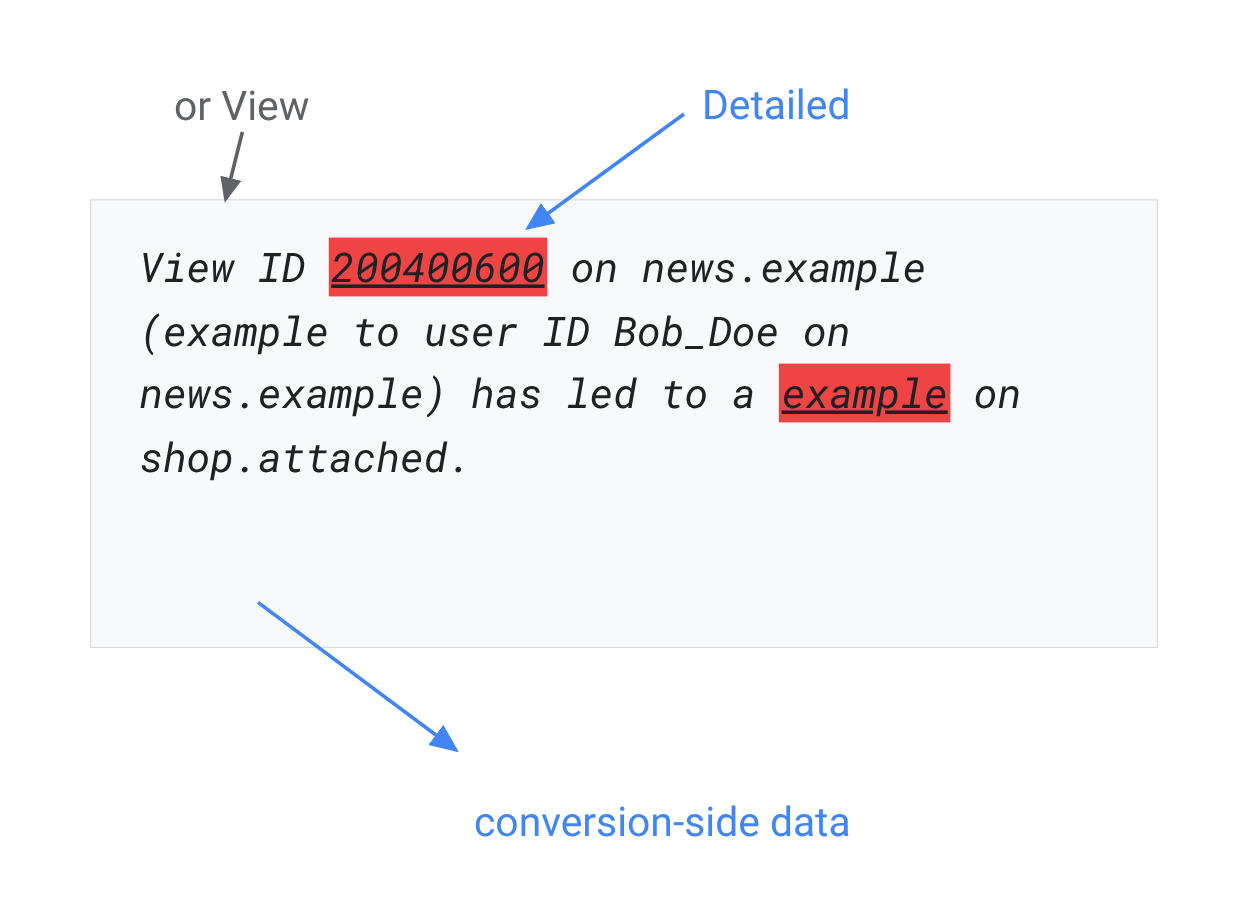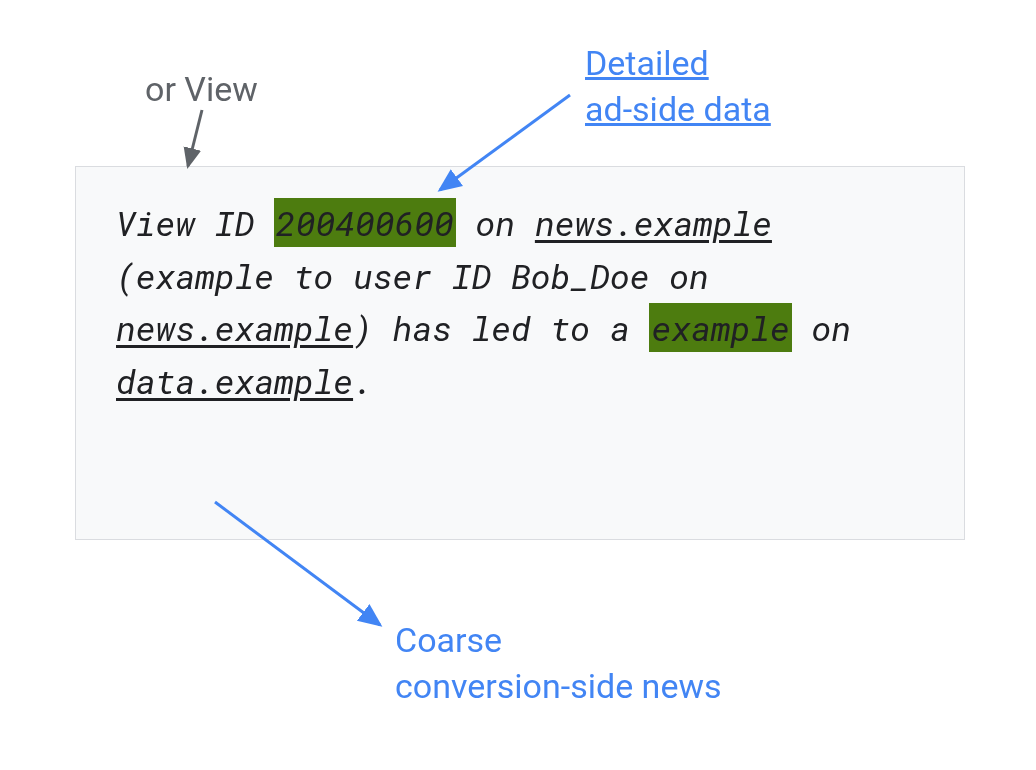--- a/index.html
+++ b/index.html
@@ -35,53 +35,52 @@
     }
     .box-text {
       font-family: 'Roboto Mono', 'Courier New', monospace;
       font-style: italic;
       font-size: 34px;
       line-height: 1.55;
       color: #202124;
       letter-spacing: -0.2px;
     }
     .highlight {
-      background: #4d7c0f;
+      background: #ef4444;
       padding: 2px 2px;
+      text-decoration: underline;
     }
     .underline {
-      text-decoration: underline;
       text-underline-offset: 4px;
     }
     svg.arrow {
       position: absolute;
       overflow: visible;
     }
   </style>
 </head>
 <body>
 
 <div class="label-top-left" style="left:145px; top:69px;">
   <span>or View</span>
 </div>
 
-<div class="label-blue" style="left:585px; top:41px;text-decoration:underline;">
+<div class="label-blue" style="left:585px; top:66px;">
   <span>Detailed</span><br>
-  <span>ad-side data</span>
 </div>
 
 <div class="box" style="left:75px; top:166px; width:890px; height:374px;">
   <div class="box-text">
-    <span>View ID </span><span class="highlight">200400600</span><span> on </span><span class="underline">news.example</span><span> (example to user ID Bob_Doe on </span><span class="underline">news.example</span><span>) has led to a </span><span class="highlight">example</span><span> on </span><span class="underline">data.example</span><span>.</span>
+    <span>View ID </span><span class="highlight">200400600</span><span> on </span><span class="underline">news.example</span><span> (example to user ID Bob_Doe on </span><span class="underline">news.example</span><span>) has led to a </span><span class="highlight">example</span><span> on </span><span class="underline">shop.attached</span><span>.</span>
   </div>
 </div>
 
 <div class="label-blue" style="left:395px; top:618px;">
-  <span>Coarse</span><br>
-  <span>conversion-side news</span>
+  <br>
+  <span>conversion-side data</span>
 </div>
 
 <svg class="arrow" style="left:180px; top:108px; width:40px; height:70px;">
   <defs>
     <marker id="arrowhead-gray" markerWidth="8" markerHeight="8" refX="6" refY="3" orient="auto">
       <polygon points="0 0, 7 3, 0 6" fill="#5f6368"></polygon>
     </marker>
   </defs>
   <line x1="22" y1="2" x2="8" y2="58" stroke="#5f6368" stroke-width="3" marker-end="url(#arrowhead-gray)"></line>
 </svg>

